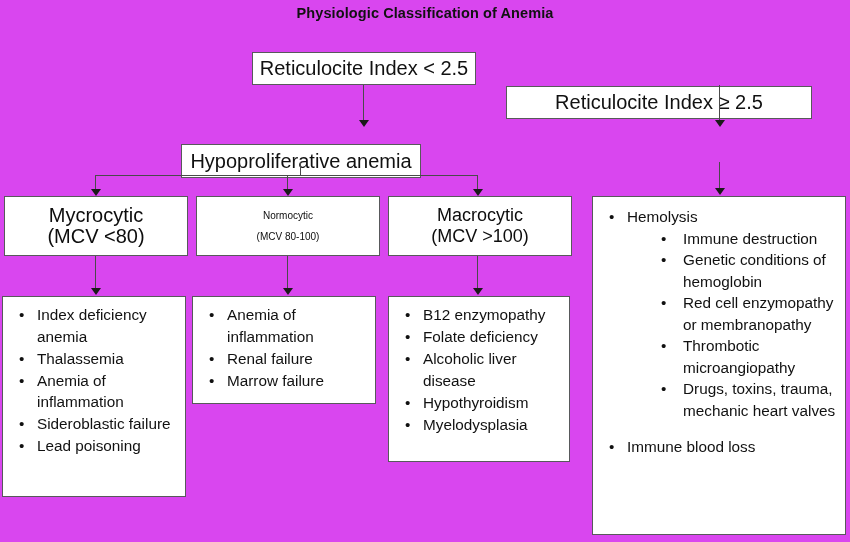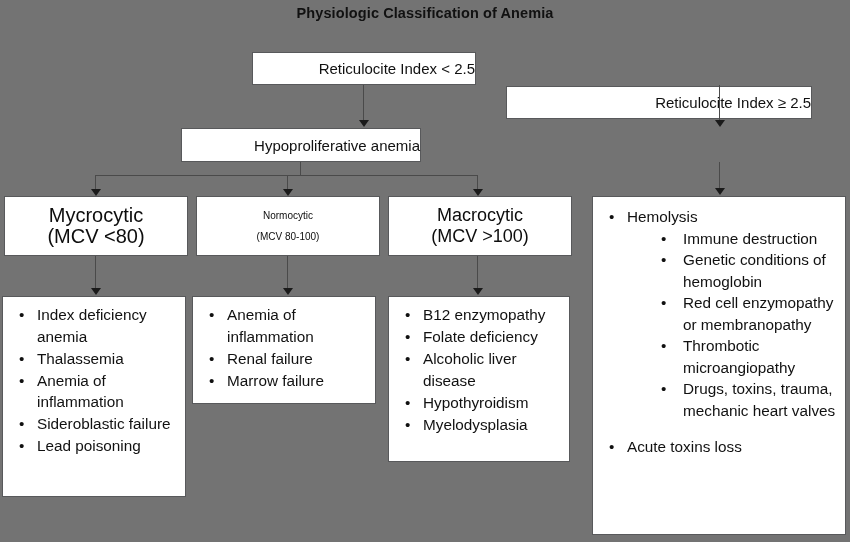--- a/index.html
+++ b/index.html
@@ -4,21 +4,21 @@
 <style>
   html, body {
     margin: 0;
     padding: 0;
     background: #ffffff;
   }
   #page {
     position: relative;
     width: 850px;
     height: 542px;
-    background: #737373;
+    background: #d946ef;
     font-family: "Liberation Sans", sans-serif;
     color: #0d0d0d;
     overflow: hidden;
   }
 
   
   .title {
     position: absolute;
     left: 0;
     top: 0;
@@ -34,23 +34,23 @@
   
   .box {
     position: absolute;
     box-sizing: border-box;
     border: 1.6px solid #58595b;
     background: #ffffff;
   }
   .box-centered {
     display: flex;
     align-items: center;
-    justify-content: flex-end;
+    justify-content: center;
     text-align: center;
-    font-size: 15px;
+    font-size: 20px;
     line-height: 19px;
     color: #111111;
   }
 
   
   .list-box {
     position: absolute;
     box-sizing: border-box;
     border: 1.6px solid #58595b;
     background: #ffffff;
@@ -126,21 +126,21 @@
 
   <div class="title" style="top:2px;">Physiologic Classification of Anemia</div>
 
   <div class="box box-centered" style="left:252px; top:52px; width:224px; height:33px;">
     <span>Reticulocite Index &lt; 2.5</span>
   </div>
 
   <div class="vline" style="left:363px; top:85px; height:36px;"></div>
   <div class="arrowhead" style="left:358.5px; top:120px;"></div>
 
-  <div class="box box-centered" style="left:181px; top:128px; width:240px; height:34px;">
+  <div class="box box-centered" style="left:181px; top:144px; width:240px; height:34px;">
     <span>Hypoproliferative anemia</span>
   </div>
 
   <div class="vline" style="left:300px; top:162px; height:14px;"></div>
   <div class="hline" style="left:95px; top:175px; width:383px;"></div>
   <div class="vline" style="left:95px; top:175px; height:15px;"></div>
   <div class="arrowhead" style="left:90.5px; top:189px;"></div>
   <div class="vline" style="left:287px; top:175px; height:15px;"></div>
   <div class="arrowhead" style="left:282.5px; top:189px;"></div>
   <div class="vline" style="left:477px; top:175px; height:15px;"></div>
@@ -224,17 +224,17 @@
           <ul class="bl2">
             <li><span class="bul">•</span><span>Immune destruction</span></li>
             <li><span class="bul">•</span><span>Genetic conditions of hemoglobin</span></li>
             <li><span class="bul">•</span><span>Red cell enzymopathy or membranopathy</span></li>
             <li><span class="bul">•</span><span>Thrombotic microangiopathy</span></li>
             <li><span class="bul">•</span><span>Drugs, toxins, trauma, mechanic heart valves</span></li>
           </ul>
         </div>
       </li>
       <li class="spacer-gap" style="padding:0;list-style:none;"></li>
-      <li><span class="bul">•</span><span>Acute toxins loss</span></li>
+      <li><span class="bul">•</span><span>Immune blood loss</span></li>
     </ul>
   </div>
 
 </div>
 
 </body></html>

